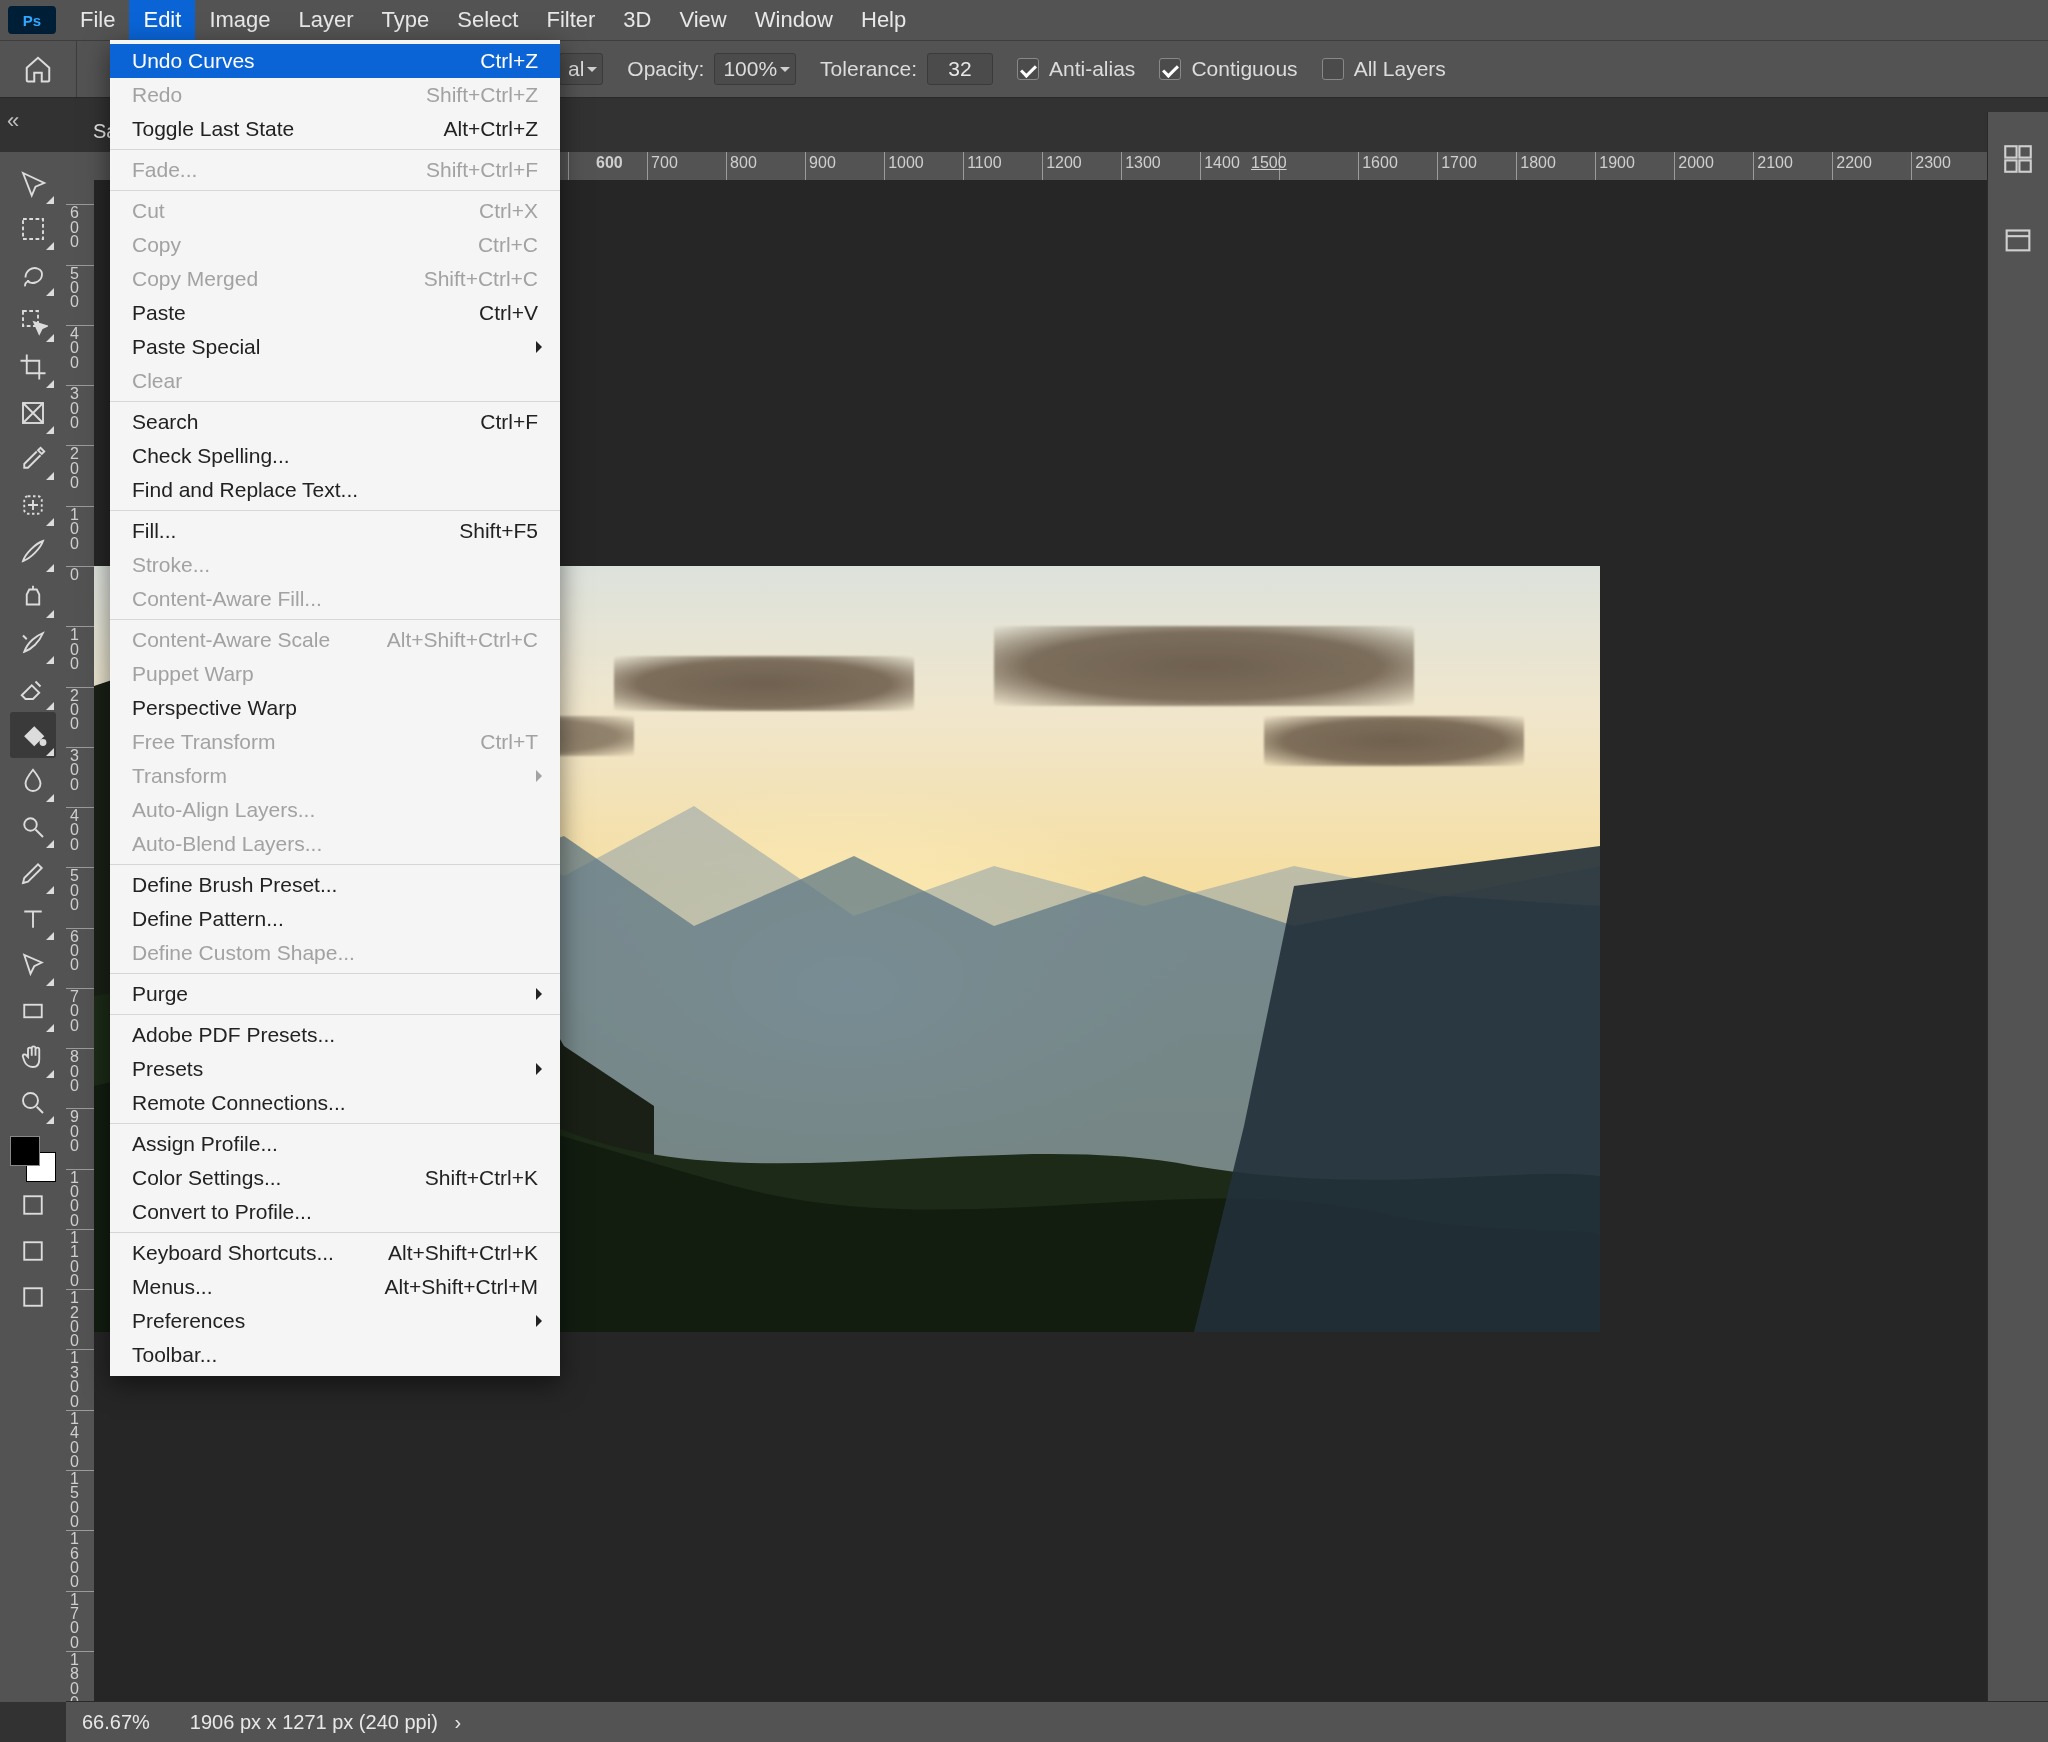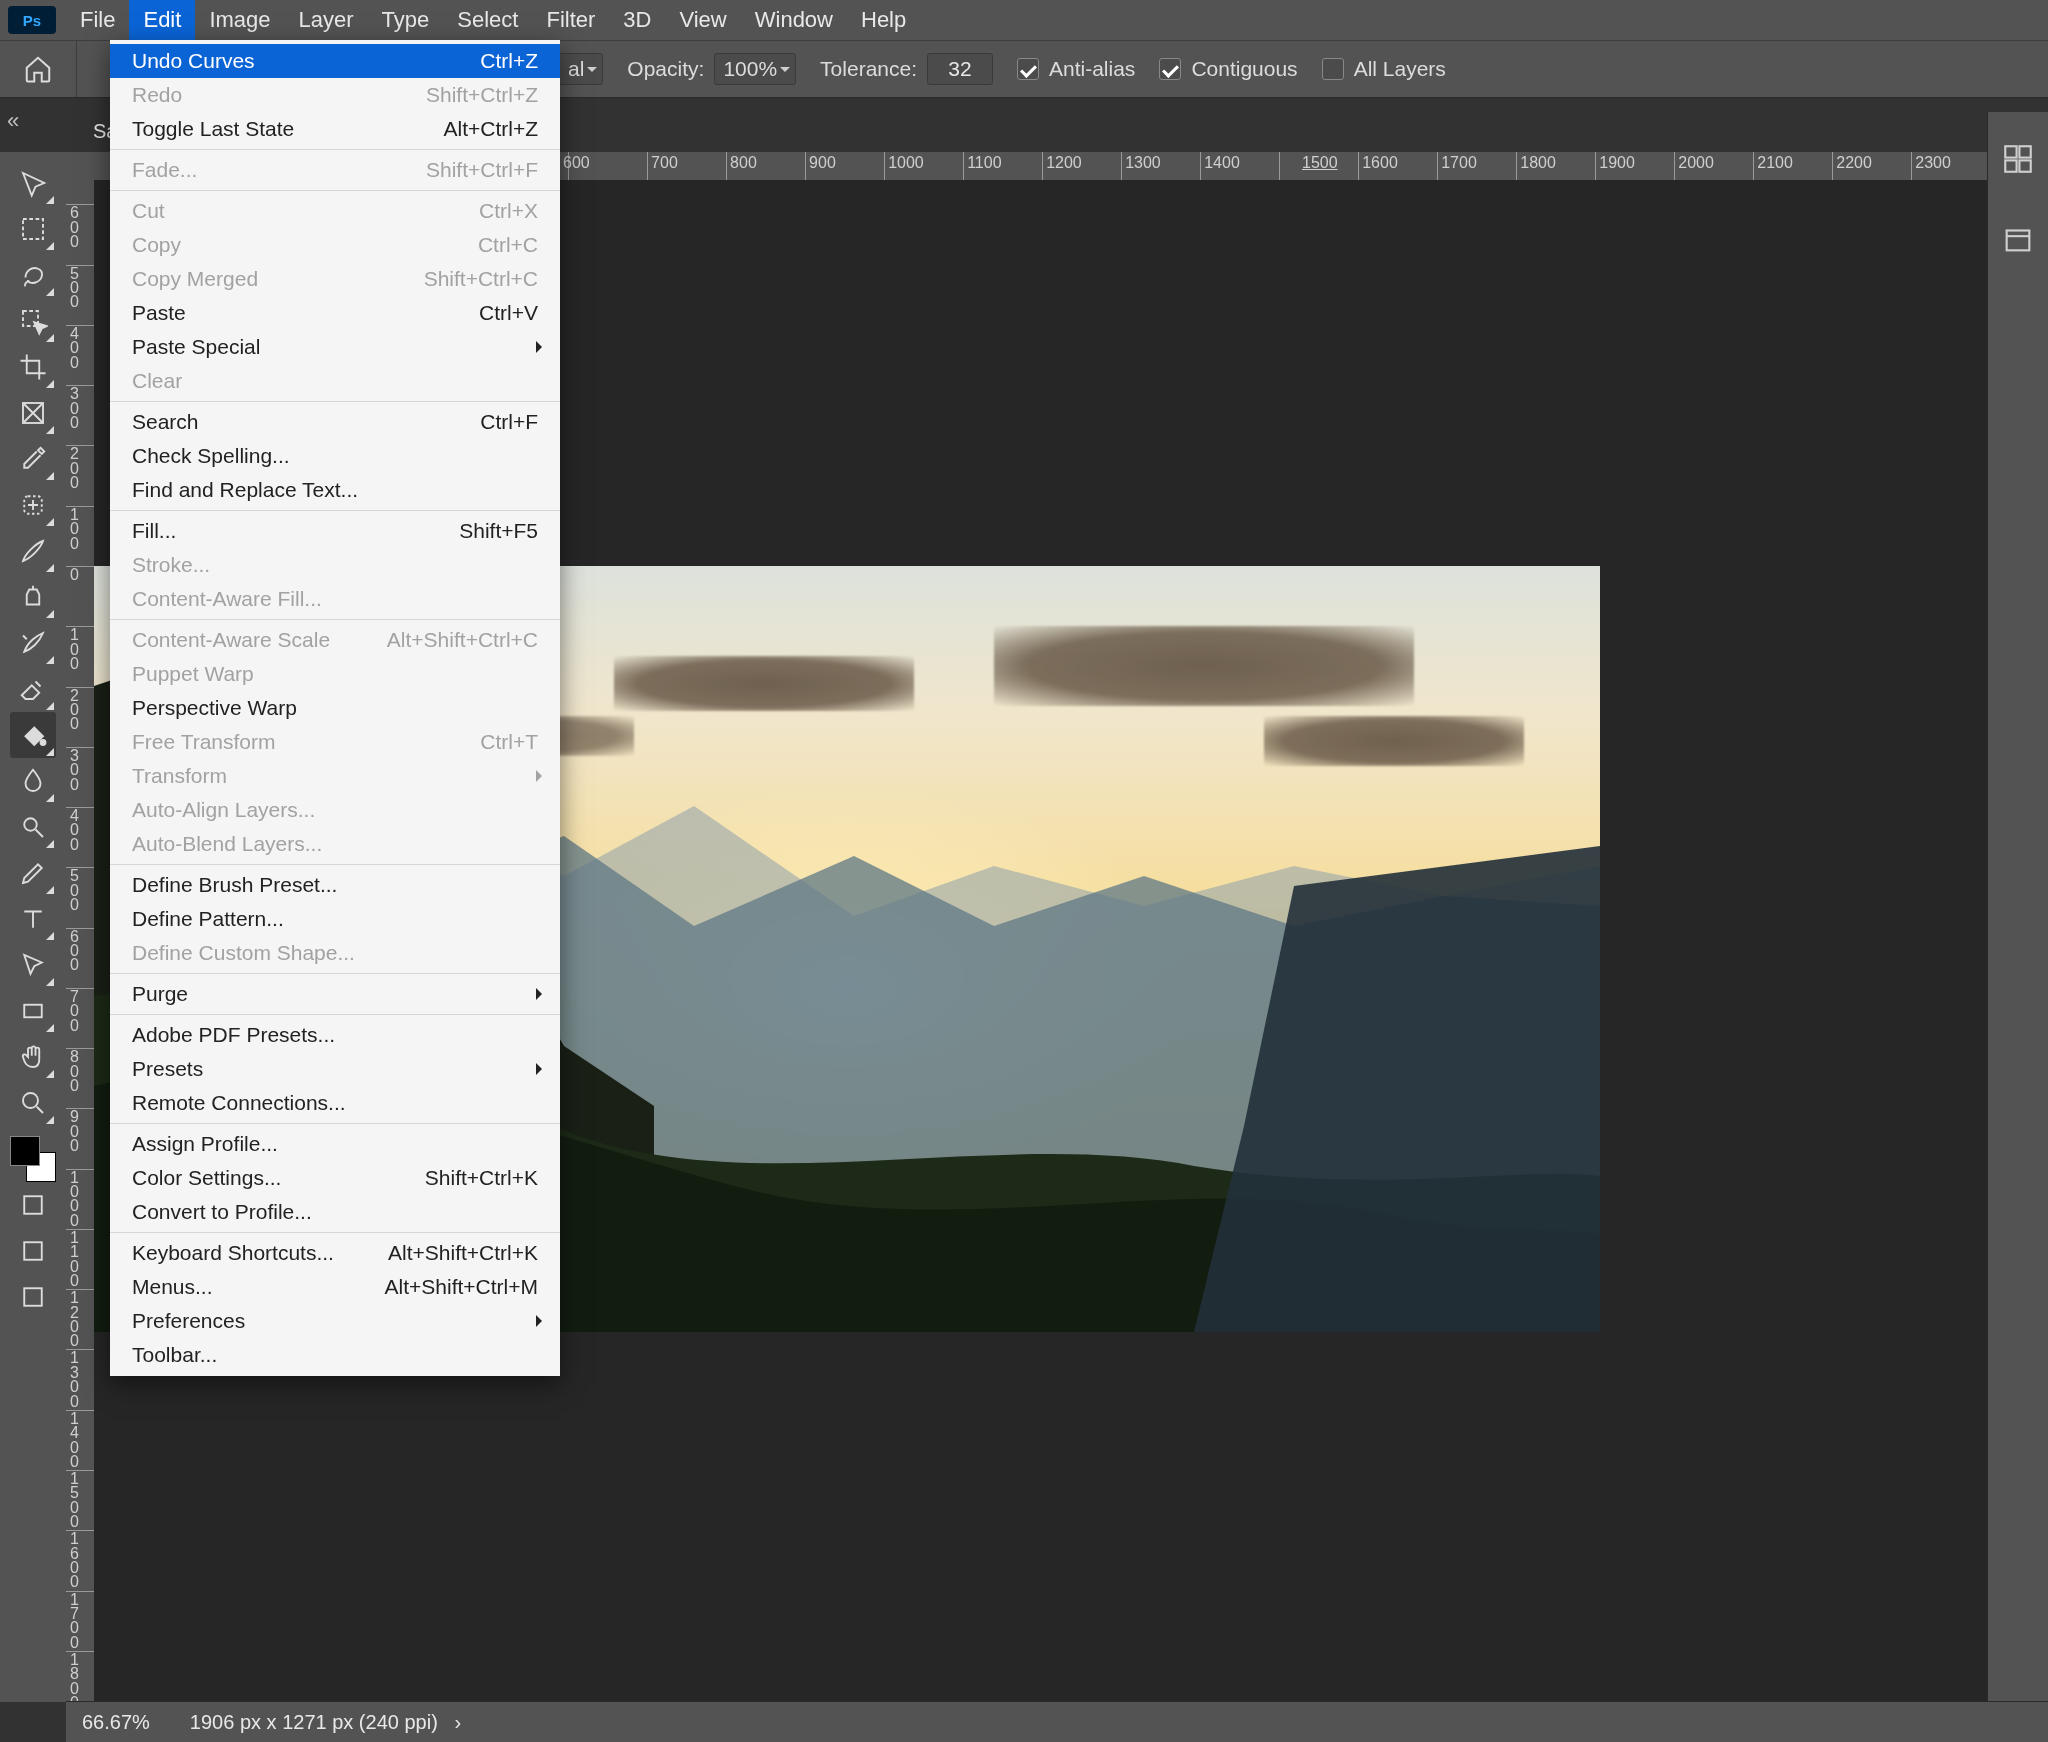--- a/index.html
+++ b/index.html
@@ -269,39 +269,39 @@
   </div>
 
 <div class="ruler-h" id="rulerH">
     <div class="tick" style="left: 265.041px;"></div>
     <div class="lab" style="left: 265.041px;">300</div>
     <div class="tick" style="left: 344.055px;"></div>
     <div class="lab" style="left: 344.055px;">400</div>
     <div class="tick" style="left: 423.068px;"></div>
     <div class="lab" style="left: 423.068px;">500</div>
     <div class="tick" style="left: 502.082px;"></div>
-    <div class="lab" style="left: 493px;">600</div>
+    <div class="lab" style="left: 526px; font-weight: bold;">600</div>
     <div class="tick" style="left: 581.095px;"></div>
     <div class="lab" style="left: 581.095px;">700</div>
     <div class="tick" style="left: 660.109px;"></div>
     <div class="lab" style="left: 660.109px;">800</div>
     <div class="tick" style="left: 739.123px;"></div>
     <div class="lab" style="left: 739.123px;">900</div>
     <div class="tick" style="left: 818.136px;"></div>
     <div class="lab" style="left: 818.136px;">1000</div>
     <div class="tick" style="left: 897.15px;"></div>
     <div class="lab" style="left: 897.15px;">1100</div>
     <div class="tick" style="left: 976.164px;"></div>
     <div class="lab" style="left: 976.164px;">1200</div>
     <div class="tick" style="left: 1055.18px;"></div>
     <div class="lab" style="left: 1055.18px;">1300</div>
     <div class="tick" style="left: 1134.19px;"></div>
     <div class="lab" style="left: 1134.19px;">1400</div>
     <div class="tick" style="left: 1213.2px;"></div>
-    <div class="lab" style="left: 1232px; text-decoration: underline;">1500</div>
+    <div class="lab" style="left: 1181px; text-decoration: underline;">1500</div>
     <div class="tick" style="left: 1292.22px;"></div>
     <div class="lab" style="left: 1292.22px; text-align: center;">1600</div>
     <div class="tick" style="left: 1371.23px;"></div>
     <div class="lab" style="left: 1371.23px;">1700</div>
     <div class="tick" style="left: 1450.25px;"></div>
     <div class="lab" style="left: 1450.25px;">1800</div>
     <div class="tick" style="left: 1529.26px;"></div>
     <div class="lab" style="left: 1529.26px;">1900</div>
     <div class="tick" style="left: 1608.27px;"></div>
     <div class="lab" style="left: 1608.27px;">2000</div>

